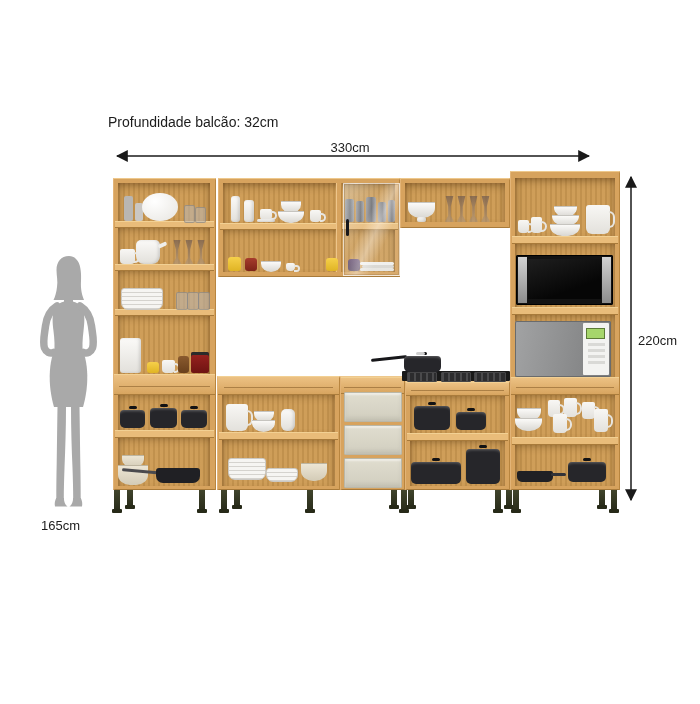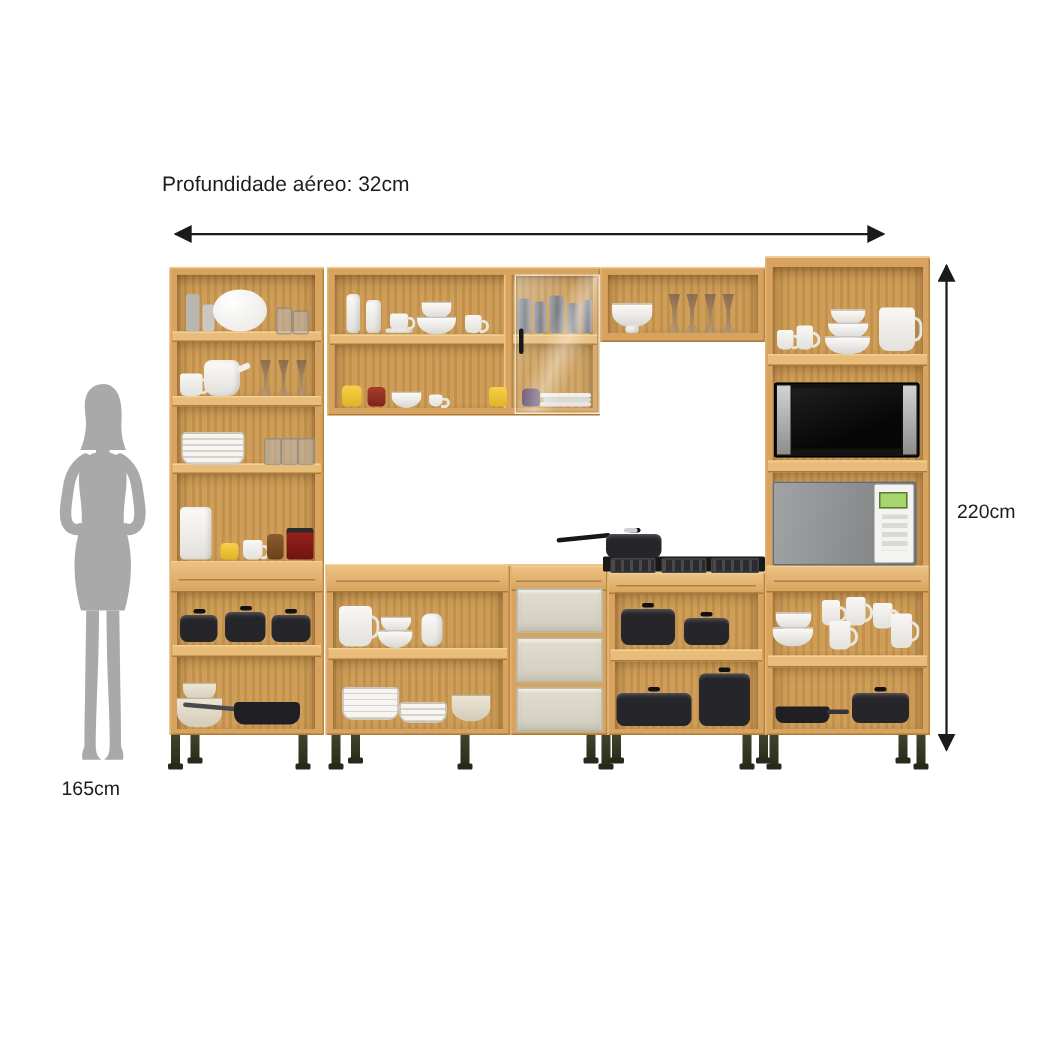--- a/index.html
+++ b/index.html
@@ -55,21 +55,22 @@
   .mws .keys{position:absolute;right:6px;top:22px;width:17px;height:24px;
              background:repeating-linear-gradient(#d9d9d6 0 3px,#f3f3f1 3px 6px);}
   .handle{position:absolute;background:#17171a;border-radius:2px;z-index:5;}
   svg.overlay{position:absolute;left:0;top:0;z-index:9;pointer-events:none;}
 </style>
 </head>
 <body>
 
 <div id="page">
 
-  <div class="lbl" style="left:108px;top:114px;">Profundidade aéreo: 32cm</div>
+  <div class="lbl" style="left:108px;top:114px;">Profundidade balcão: 32cm</div>
+  <div class="lbl dim" style="left:0;top:140px;width:700px;text-align:center;">330cm</div>
   <div class="lbl dim" style="left:638px;top:333px;">220cm</div>
   <div class="lbl dim" style="left:41px;top:518px;">165cm</div>
 
   <svg class="overlay" width="700" height="704">
     <defs>
       <marker id="ah" viewBox="0 0 10 10" refX="9" refY="5" markerWidth="8" markerHeight="8" orient="auto-start-reverse">
         <path d="M0 0 L10 5 L0 10 z" fill="#1a1a1a"></path>
       </marker>
     </defs>
     <line x1="117" y1="156" x2="589" y2="156" stroke="#1a1a1a" stroke-width="1.5" marker-start="url(#ah)" marker-end="url(#ah)"></line>

